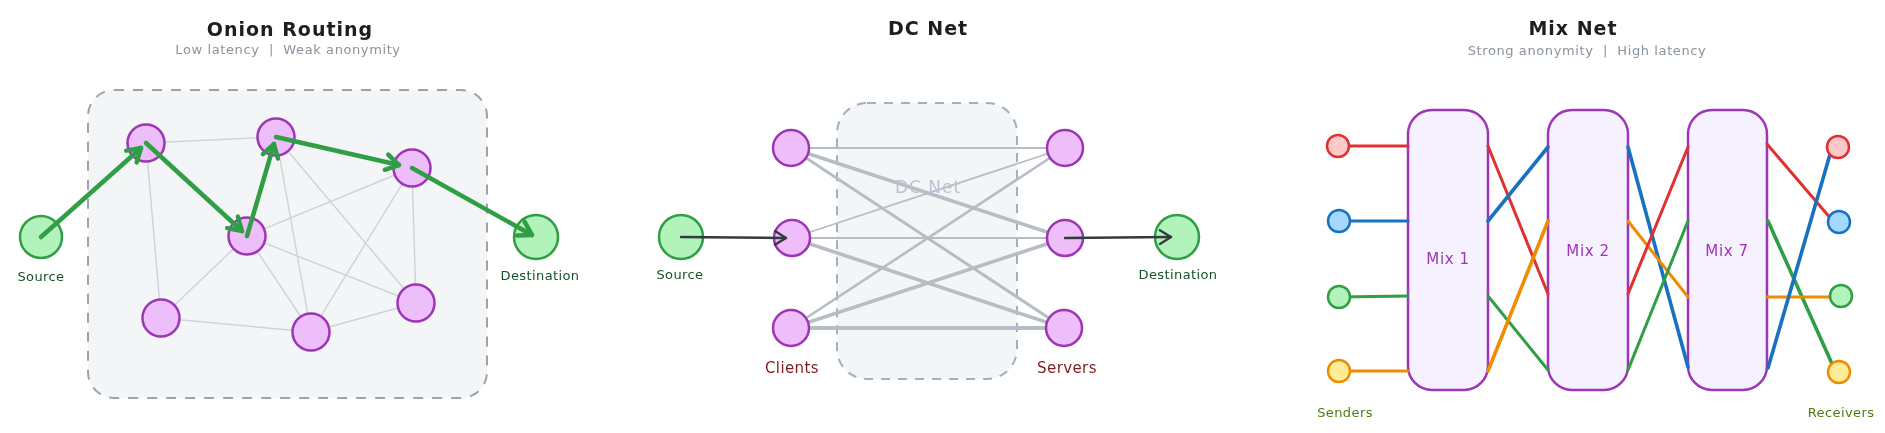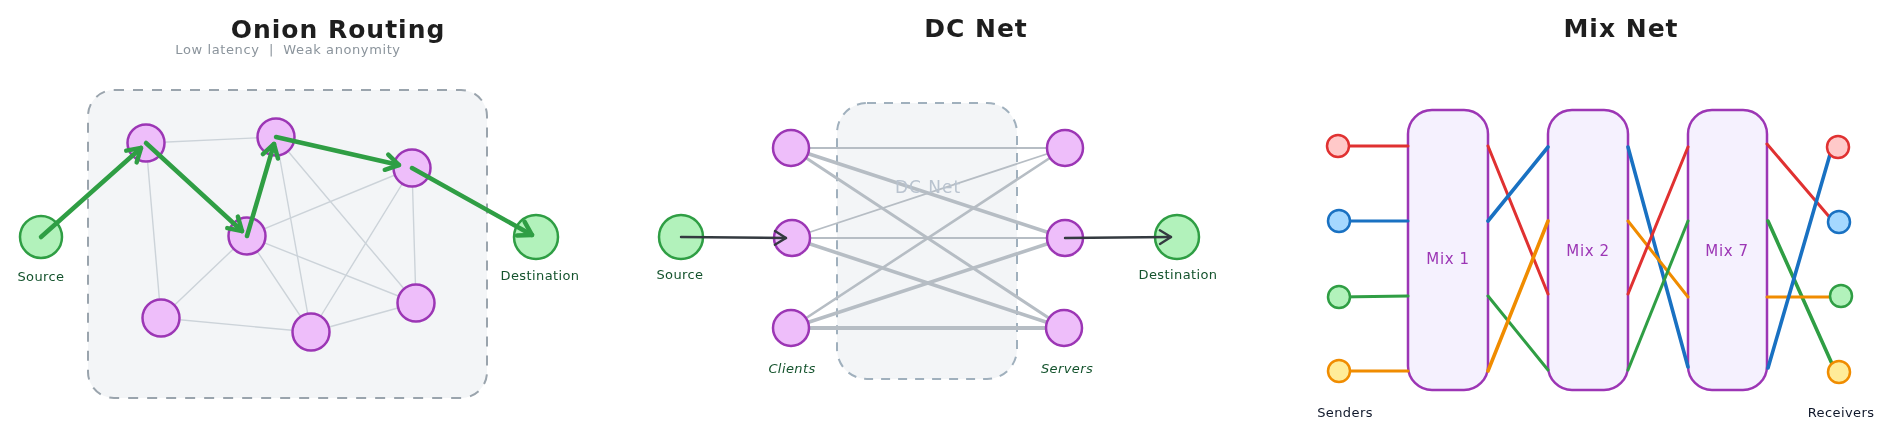--- a/index.html
+++ b/index.html
@@ -11,25 +11,25 @@
     font-family:"DejaVu Sans", sans-serif;
   }
   #diagram-svg{position:absolute;left:0;top:0;}
   .lbl{
     position:absolute;
     transform:translate(-50%,-50%);
     white-space:pre;
     line-height:1;
     user-select:none;
   }
-  .title{font-size:25px;font-weight:bold;color:#1e1e1e;letter-spacing:1px;margin-left:48px;}
+  .title{font-size:19px;font-weight:bold;color:#1e1e1e;letter-spacing:1px;}
   .subtitle{font-size:13px;color:#8b949c;letter-spacing:.6px;}
   .green-lbl{font-size:13px;color:#14532d;letter-spacing:.4px;}
-  .purple-lbl{font-size:13px;color:#14532d;letter-spacing:.4px;font-style:italic;}
-  .dark-lbl{font-size:13px;color:#0f172a;letter-spacing:.4px;}
+  .purple-lbl{font-size:15px;color:#7f1d1d;letter-spacing:.4px;}
+  .dark-lbl{font-size:13px;color:#4d7c0f;letter-spacing:.4px;}
   .mix-lbl{font-size:15px;color:#9c36b5;letter-spacing:.6px;}
   .watermark{font-size:17px;color:#b9c3cf;letter-spacing:1px;}
 </style>
 </head>
 <body>
 
 <div id="canvas">
 
   <svg id="diagram-svg" width="1885" height="433" viewBox="0 0 1885 433">
       <rect x="88" y="90" width="399" height="308" rx="26" fill="#f3f5f7" stroke="#9aa4ad" stroke-width="2" stroke-dasharray="10 9"></rect>
@@ -121,19 +121,20 @@
   <div class="lbl green-lbl" style="left:540px;top:275px;">Destination</div>
 
   <div class="lbl title" style="left:928px;top:28px;">DC Net</div>
   <div class="lbl watermark" style="left:928px;top:187px;">DC Net</div>
   <div class="lbl green-lbl" style="left:680px;top:274px;">Source</div>
   <div class="lbl purple-lbl" style="left:792px;top:368px;">Clients</div>
   <div class="lbl purple-lbl" style="left:1067px;top:368px;">Servers</div>
   <div class="lbl green-lbl" style="left:1178px;top:274px;">Destination</div>
 
   <div class="lbl title" style="left:1573px;top:28px;">Mix Net</div>
+  <div class="lbl subtitle" style="left:1587px;top:50px;">Strong anonymity  |  High latency</div>
   <div class="lbl mix-lbl" style="left:1448px;top:251px;margin-top:8px;">Mix 1</div>
   <div class="lbl mix-lbl" style="left:1588px;top:251px;text-align:center;">Mix 2</div>
   <div class="lbl mix-lbl" style="left:1727px;top:251px;">Mix 7</div>
   <div class="lbl dark-lbl" style="left:1345px;top:412px;">Senders</div>
   <div class="lbl dark-lbl" style="left:1841px;top:412px;">Receivers</div>
 
 </div>
 
 </body></html>

